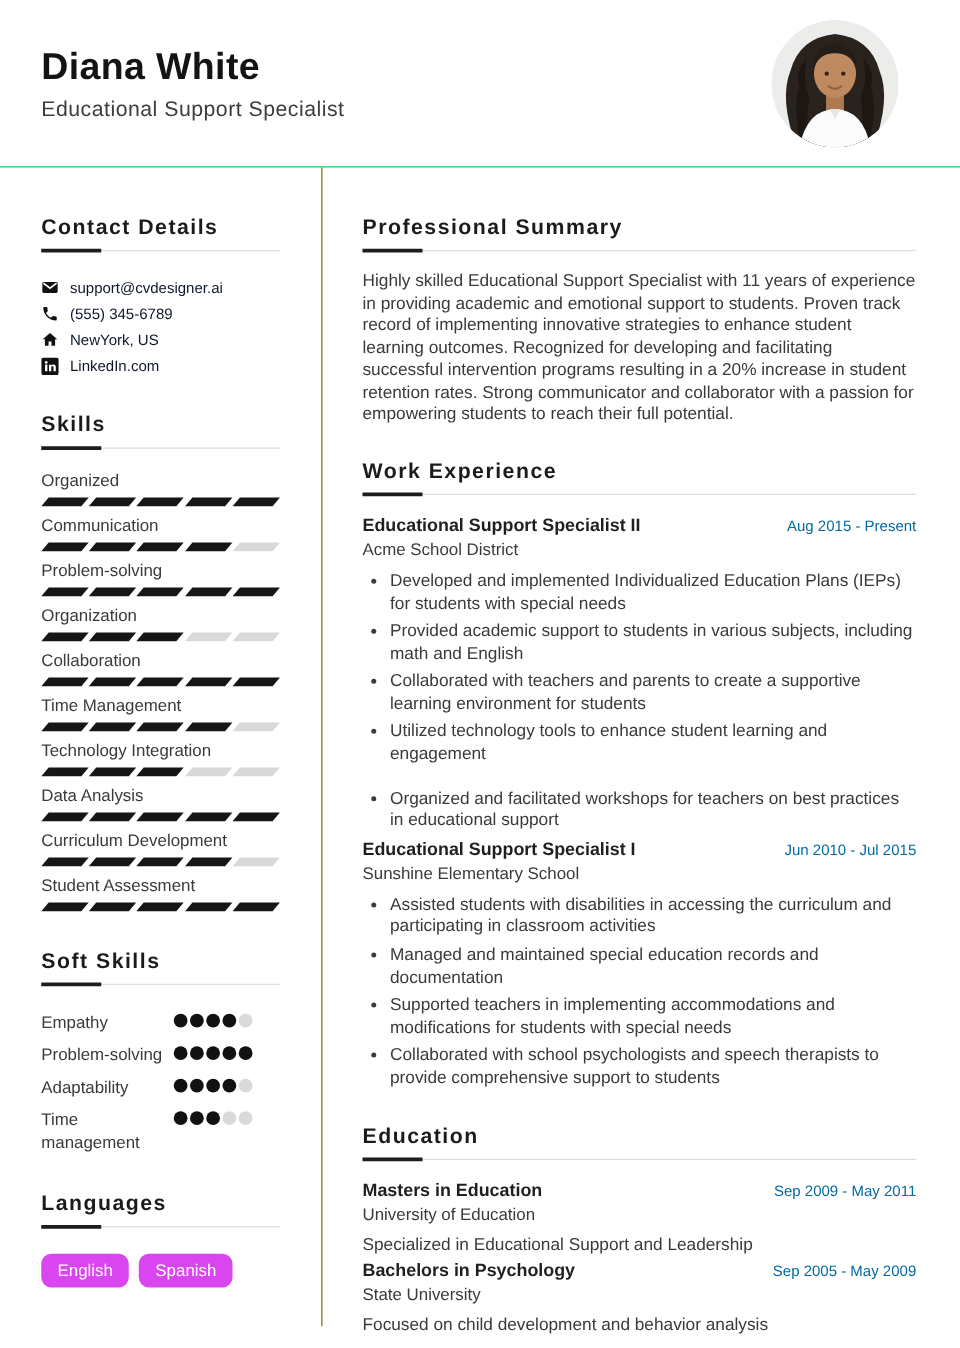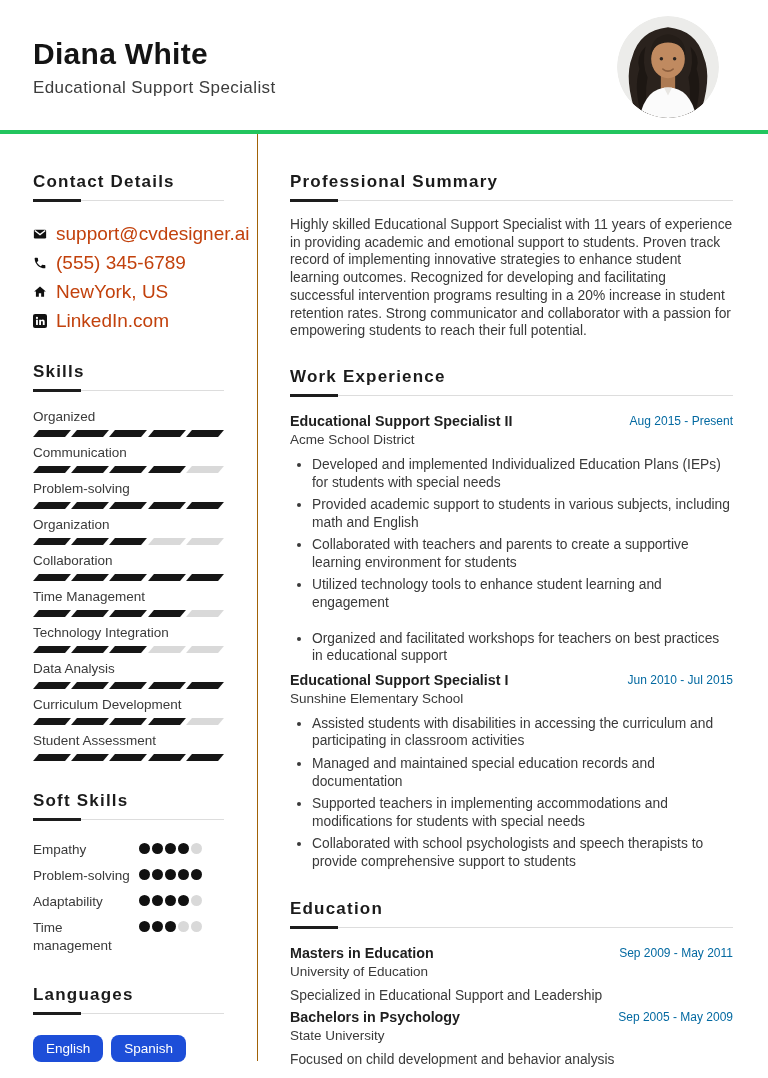--- a/index.html
+++ b/index.html
@@ -1,21 +1,21 @@
 <!DOCTYPE html>
 <html><head>
 <meta charset="utf-8">
 <style>
   * { margin:0; padding:0; box-sizing:border-box; }
   html,body { background:#ffffff; }
   body { font-family:"Liberation Sans","DejaVu Sans",sans-serif; color:#333; }
   .page { width:768px; height:1078px; background:#fff; overflow:hidden; position:relative; }
 
   
-  .header { height:134px; border-bottom:4px solid #22c55e; position:relative; padding:37px 0 0 33px; }
+  .header { height:134px; border-bottom:1px solid #22c55e; position:relative; padding:37px 0 0 33px; }
   .name { font-size:30px; font-weight:700; color:#141414; letter-spacing:.3px; }
   .job-title { font-size:17px; color:#3c3c3c; margin-top:7px; letter-spacing:.4px; }
   .avatar { position:absolute; top:16px; right:49px; width:102px; height:102px; border-radius:50%; overflow:hidden; }
   .avatar svg { display:block; width:100%; height:100%; }
 
   
   .cols { display:flex; height:927px; }
   .col-left { width:258px; min-width:258px; border-right:1px solid #a16207; padding:38px 33px 0 33px; }
   .col-right { flex:1; padding:38px 35px 0 32px; }
 
@@ -24,41 +24,41 @@
   .rule { height:3px; position:relative; margin-top:7px; }
   .rule::after { content:""; position:absolute; left:0; right:0; top:1px; height:1px; background:#dddddd; }
   .rule::before { content:""; position:absolute; left:0; top:0; width:48px; height:3px; background:#1d1d1d; z-index:1; }
   .section { margin-top:30px; }
 
   
   .contact-list { margin-top:21px; display:flex; flex-direction:column; gap:7px; }
   .crow { display:flex; align-items:center; gap:9px; }
   .cic { width:14px; height:14px; display:inline-flex; }
   .cic svg { width:14px; height:14px; }
-  .ctx { font-size:19px; color:#c2410c; }
+  .ctx { font-size:12px; color:#0f172a; }
 
   
   .skills-list { margin-top:16px; }
   .skill { margin-bottom:3px; }
   .slab { font-size:13.5px; color:#3a3a3a; line-height:18px; margin-bottom:4px; }
   .sbar { display:flex; gap:6px; height:7px; margin-bottom:7px; padding:0 3px; }
   .seg { flex:1; height:7px; background:#d9d9d9; transform:skewX(-40deg); }
   .seg.on { background:#161616; }
 
   
   .soft-list { margin-top:20px; }
   .srow { display:grid; grid-template-columns:106px 1fr; align-items:start; margin-bottom:8px; }
   .sname { font-size:13.5px; color:#3a3a3a; line-height:18px; }
   .dots { display:flex; gap:2px; align-items:center; padding-top:2px; }
   .dot { width:11px; height:11px; border-radius:50%; background:#d9d9d9; }
   .dot.on { background:#111111; }
 
   
   .pills { margin-top:20px; display:flex; gap:8px; }
-  .pill { background:#1d4ed8; color:#ffffff; font-size:13.5px; font-weight:500; padding:6px 13px; border-radius:8px; }
+  .pill { background:#d946ef; color:#ffffff; font-size:13.5px; font-weight:500; padding:6px 13px; border-radius:8px; }
 
   
   .summary-text { margin-top:14px; font-size:13.8px; line-height:17.7px; color:#3a3a3a; }
 
   .jobs { margin-top:16px; }
   .job { margin-bottom:7px; }
   .jhead { display:flex; justify-content:space-between; align-items:center; }
   .jtitle { font-size:14.3px; font-weight:700; color:#1f1f1f; }
   .jdates { font-size:12px; color:#0369a1; white-space:nowrap; }
   .jcompany { font-size:13.5px; color:#3a3a3a; margin-top:3px; }

